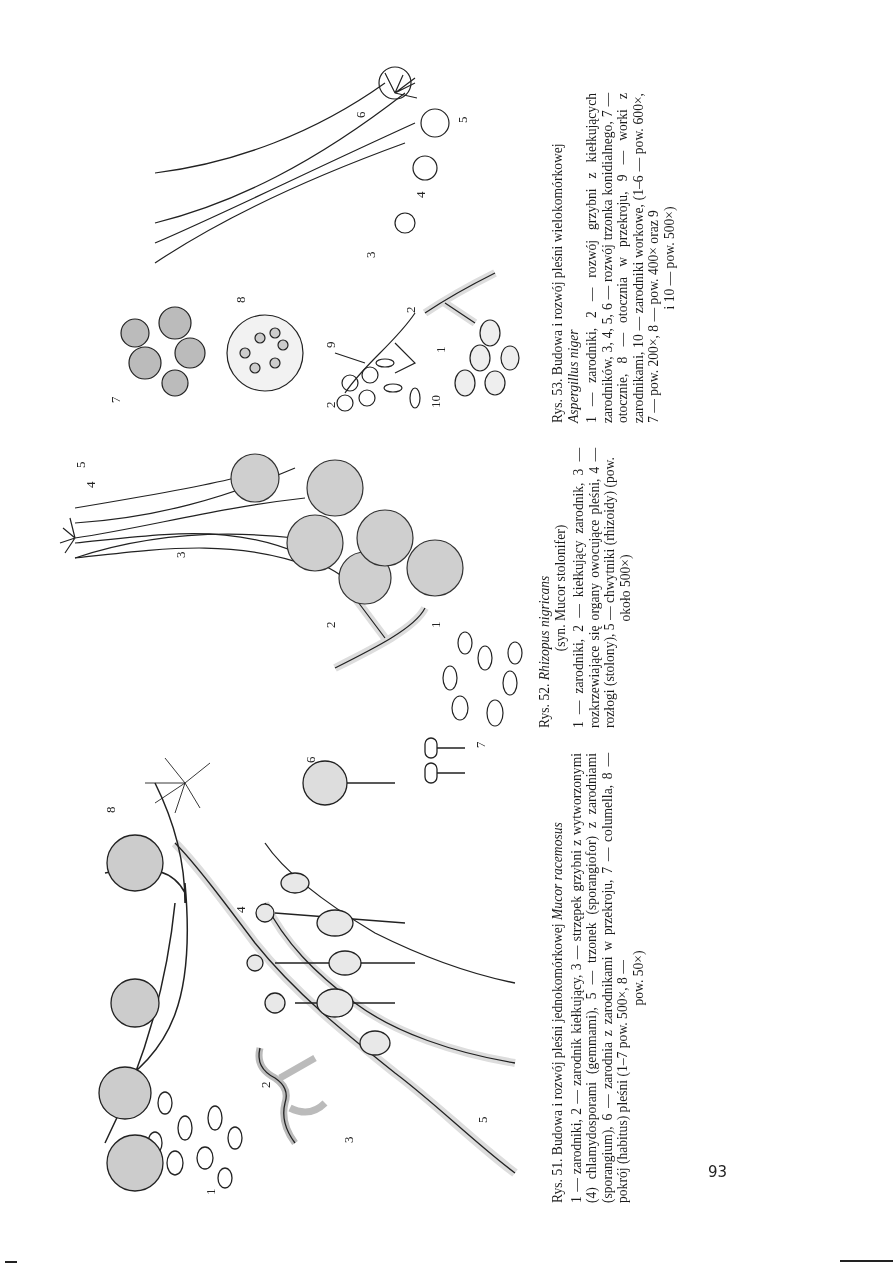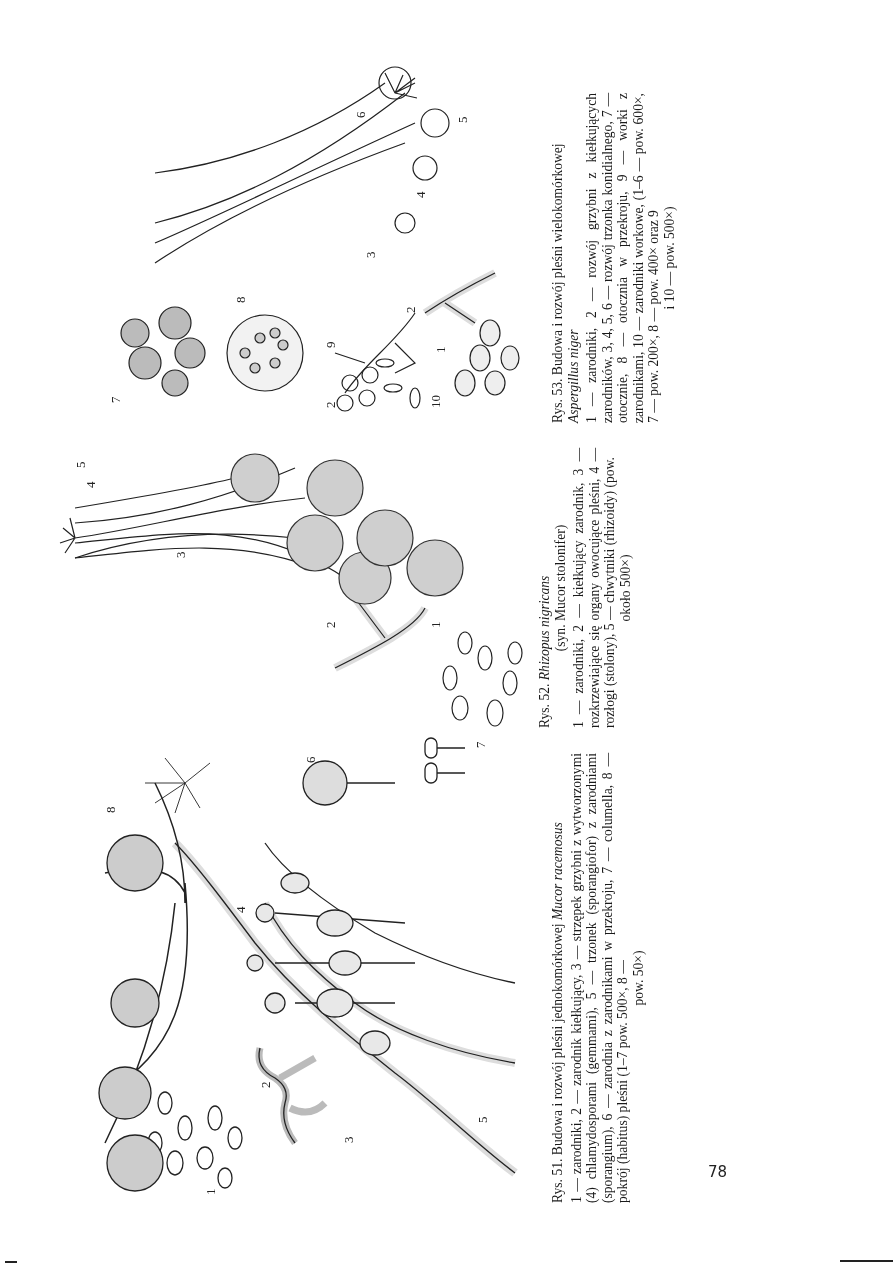--- a/index.html
+++ b/index.html
@@ -245,15 +245,15 @@
         <span class="head">Budowa i rozwój pleśni wielokomórkowej</span>
         <span class="species">Aspergillus niger</span>
       </span>
       <span class="body">1 — zarodniki, 2 — rozwój grzybni z kiełkujących zarodników, 3, 4, 5, 6 — rozwój trzonka konidialnego, 7 — otocznie, 8 — otocznia w przekroju, 9 — worki z zarodnikami, 10 — zarodniki workowe, (1–6 — pow. 600×, 7 — pow. 200×, 8 — pow. 400× oraz 9</span>
       <span class="center">i 10 — pow. 500×)</span>
     </div>
   </div>
 
 </div>
 
-<div class="page-number">78</div>
+<div class="page-number">93</div>
 <div class="scan-mark bottom-right"></div>
 <div class="scan-mark bottom-left"></div>
 
 </body></html>

